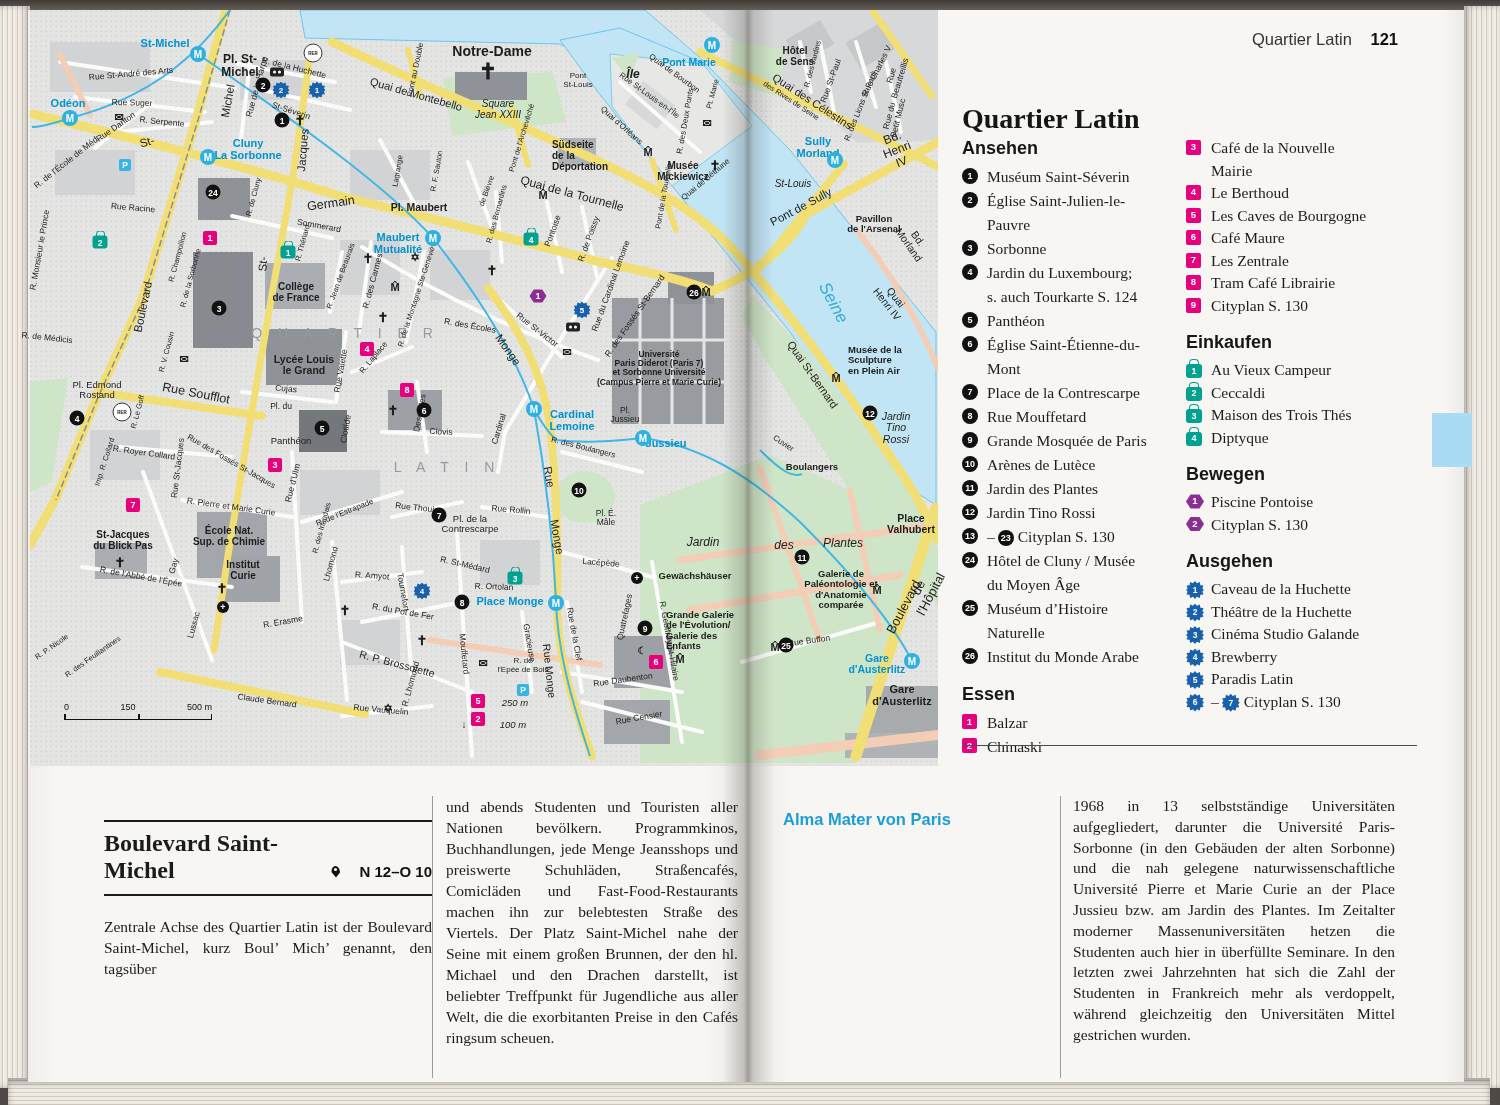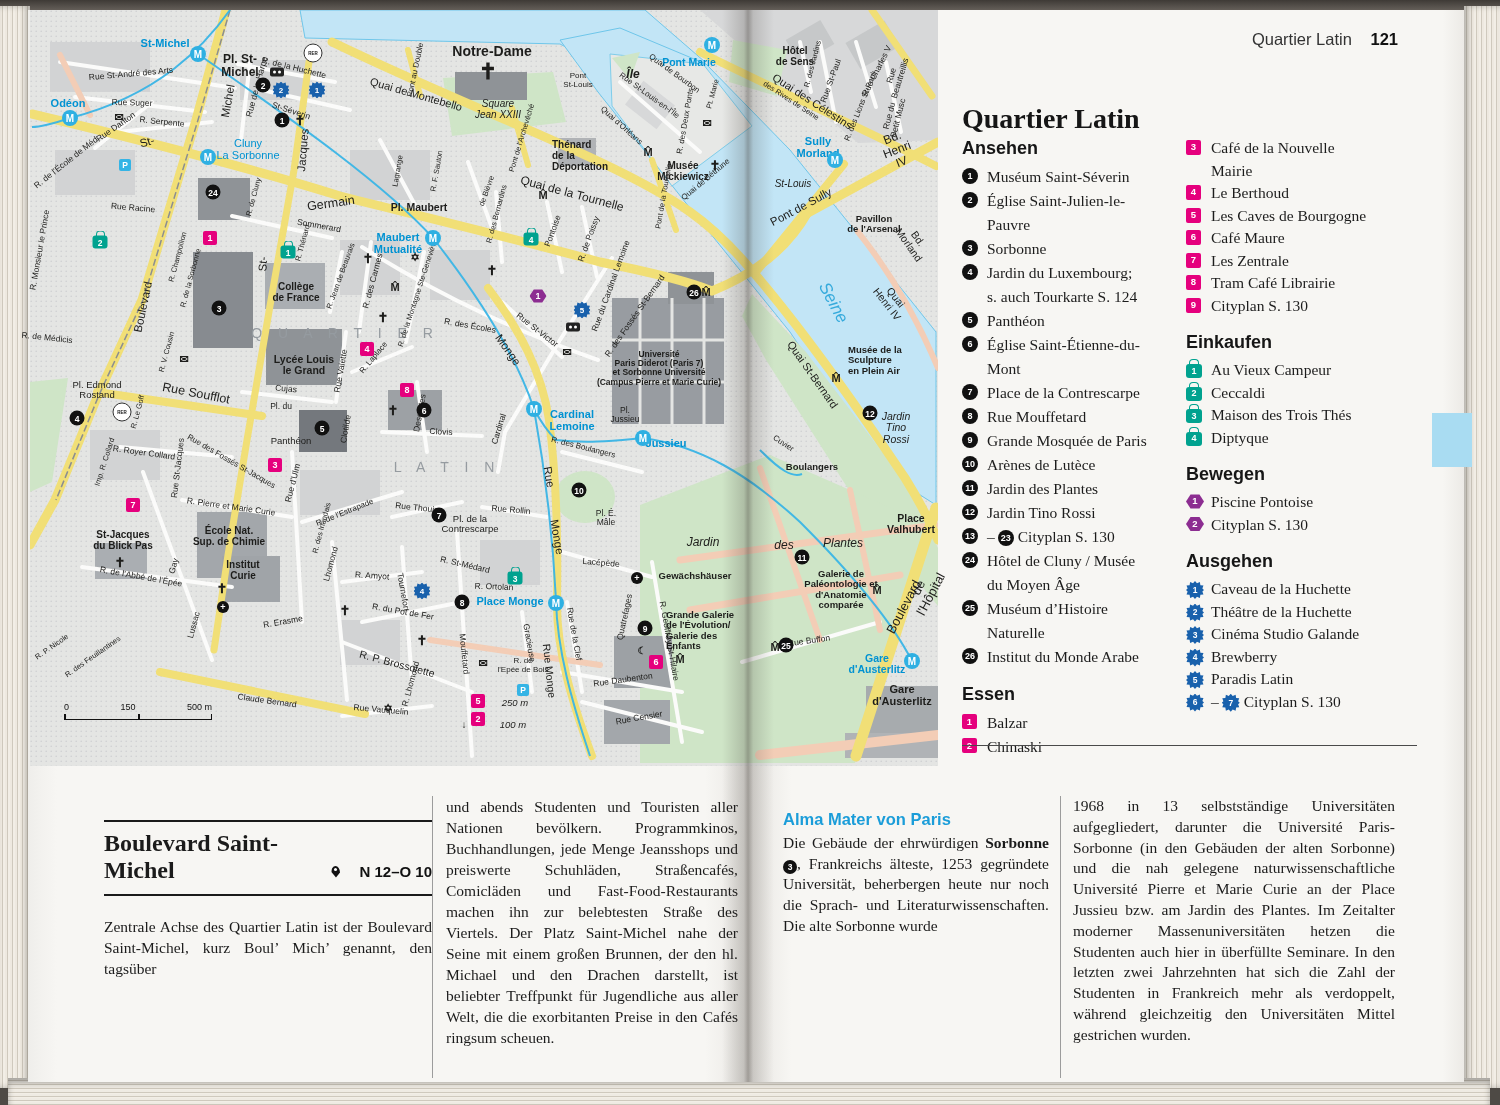--- a/index.html
+++ b/index.html
@@ -275,39 +275,39 @@
     <g stroke="#3ab5e6" stroke-width="2" fill="none" opacity="0.95">
       <path d="M230,10 C205,45 160,95 70,118 C52,124 40,127 32,127"></path>
       <path d="M198,54 C300,125 385,185 433,238 C480,298 516,355 534,409 C542,424 548,432 556,440 C590,444 620,440 643,438 C700,446 748,474 800,522 C850,572 892,622 912,661"></path>
       <path d="M534,409 C545,470 553,540 556,600 C557,650 572,702 590,756"></path>
       <path d="M760,450 C780,470 792,478 802,474"></path>
     </g>
   </svg>
   <div id="map-labels">
       <div class="ml" style="left: 135px; top: 34px; font-size: 11px; transform: translate(-50%, -50%) rotate(0deg); font-weight: 700; color: rgb(0, 146, 210);">St-Michel</div>
       <div class="ml" style="left: 38px; top: 94px; font-size: 11px; transform: translate(-50%, -50%) rotate(0deg); font-weight: 700; color: rgb(0, 146, 210);">Odéon</div>
-      <div class="ml" style="left: 218px; top: 140px; font-size: 11px; transform: translate(-50%, -50%) rotate(0deg); font-weight: 400; color: rgb(0, 146, 210);">Cluny
+      <div class="ml" style="left: 218px; top: 140px; font-size: 11px; transform: translate(-50%, -50%) rotate(0deg); font-weight: 700; color: rgb(0, 146, 210);">Cluny
 La Sorbonne</div>
       <div class="ml" style="left: 368px; top: 234px; font-size: 11px; transform: translate(-50%, -50%) rotate(0deg); font-weight: 700; color: rgb(0, 146, 210);">Maubert
 Mutualité</div>
       <div class="ml" style="left: 542px; top: 411px; font-size: 11px; transform: translate(-50%, -50%) rotate(0deg); font-weight: 700; color: rgb(0, 146, 210);">Cardinal
 Lemoine</div>
       <div class="ml" style="left: 636px; top: 434px; font-size: 11px; transform: translate(-50%, -50%) rotate(0deg); font-weight: 700; color: rgb(0, 146, 210);">Jussieu</div>
       <div class="ml" style="left: 480px; top: 592px; font-size: 11px; transform: translate(-50%, -50%) rotate(0deg); font-weight: 700; color: rgb(0, 146, 210);">Place Monge</div>
       <div class="ml" style="left: 788px; top: 138px; font-size: 11px; transform: translate(-50%, -50%) rotate(0deg); font-weight: 700; color: rgb(0, 146, 210);">Sully
 Morland</div>
       <div class="ml" style="left: 659px; top: 53px; font-size: 10.5px; transform: translate(-50%, -50%) rotate(0deg); font-weight: 700; color: rgb(0, 146, 210);">Pont Marie</div>
       <div class="ml" style="left: 847px; top: 654px; font-size: 10.5px; transform: translate(-50%, -50%) rotate(0deg); font-weight: 700; color: rgb(0, 146, 210);">Gare
 d'Austerlitz</div>
       <div class="ml" style="left: 210px; top: 56px; font-size: 12px; transform: translate(-50%, -50%) rotate(0deg); font-weight: 700;">Pl. St-
 Michel</div>
       <div class="ml" style="left: 462px; top: 42px; font-size: 14px; transform: translate(-50%, -50%) rotate(0deg); font-weight: 700;">Notre-Dame</div>
       <div class="ml" style="left: 468px; top: 100px; font-size: 10px; transform: translate(-50%, -50%) rotate(0deg); font-style: italic;">Square
 Jean XXIII</div>
-      <div class="ml" style="left: 550px; top: 146px; font-size: 10px; transform: translate(-50%, -50%) rotate(0deg); font-weight: 700; text-align: left;">Thénard
+      <div class="ml" style="left: 550px; top: 146px; font-size: 10px; transform: translate(-50%, -50%) rotate(0deg); font-weight: 700; text-align: left;">Südseite
 de la
 Déportation</div>
       <div class="ml" style="left: 621px; top: 162px; font-size: 10px; transform: translate(-50%, -50%) rotate(0deg); font-weight: 700; margin-left: 32px;">Musée
 Mickiewicz</div>
       <div class="ml" style="left: 765px; top: 47px; font-size: 10px; transform: translate(-50%, -50%) rotate(0deg); font-weight: 700;">Hôtel
 de Sens</div>
       <div class="ml" style="left: 844px; top: 214px; font-size: 9.5px; transform: translate(-50%, -50%) rotate(0deg); font-weight: 700;">Pavillon
 de l'Arsenal</div>
       <div class="ml" style="left: 848px; top: 350px; font-size: 9.5px; transform: translate(-50%, -50%) rotate(0deg); font-weight: 700; text-align: left;">Musée de la Sculpture
 en Plein Air</div>
@@ -639,21 +639,20 @@
     </span>
   </div>
   <p>Zentrale Achse des Quartier Latin ist der Boulevard Saint-Michel, kurz Boul’ Mich’ genannt, den tagsüber</p>
 </div>
 <div class="vdiv" style="left:432px"></div>
 <div id="art2" class="art">
   <p>und abends Studenten und Touristen aller Nationen bevölkern. Programmkinos, Buchhandlungen, jede Menge Jeansshops und preiswerte Schuhläden, Straßencafés, Comicläden und Fast-Food-Restaurants machen ihn zur belebtesten Straße des Viertels. Der Platz Saint-Michel nahe der Seine mit einem großen Brunnen, der den hl. Michael und den Drachen darstellt, ist beliebter Treffpunkt für Jugendliche aus aller Welt, die die exorbitanten Preise in den Cafés ringsum scheuen.</p>
 </div>
 <div id="art3" class="art">
   <div class="subhead">Alma Mater von Paris</div>
-  <p><span>Die Gebäude der ehrwürdigen </span><span style="font-weight: 700;">Sorbonne</span><span> </span><span class="inline-badge">3</span><span>, Frankreichs älteste, 1253 gegründete Universität, beherbergen heute nur noch die Sprach- und Literaturwissenschaften. Die alte Sorbonne wurde</span></p>
 </div>
 <div class="vdiv" style="left:1060px"></div>
 <div id="art4" class="art">
   <p>1968 in 13 selbstständige Universitäten aufgegliedert, darunter die Université Paris-Sorbonne (in den Gebäuden der alten Sorbonne) und die nah gelegene naturwissenschaftliche Université Pierre et Marie Curie an der Place Jussieu bzw. am Jardin des Plantes. Im Zeitalter moderner Massenuniversitäten hetzen die Studenten auch hier in überfüllte Seminare. In den letzten zwei Jahrzehnten hat sich die Zahl der Studenten in Frankreich mehr als verdoppelt, während gleichzeitig den Universitäten Mittel gestrichen wurden.</p>
 </div>
 
 <div class="gutter"></div>
 <div class="tab" style="background: rgb(169, 220, 242);"></div>
 
 </body></html>

